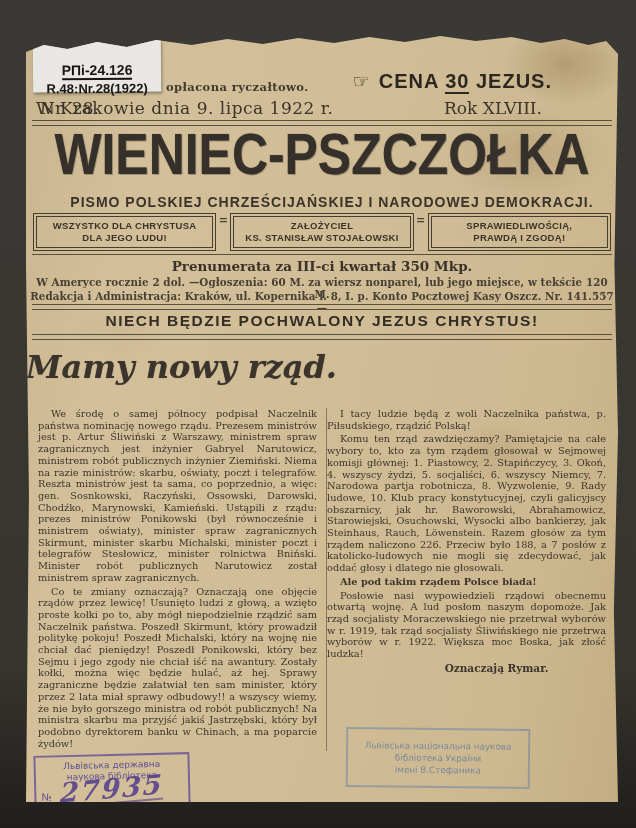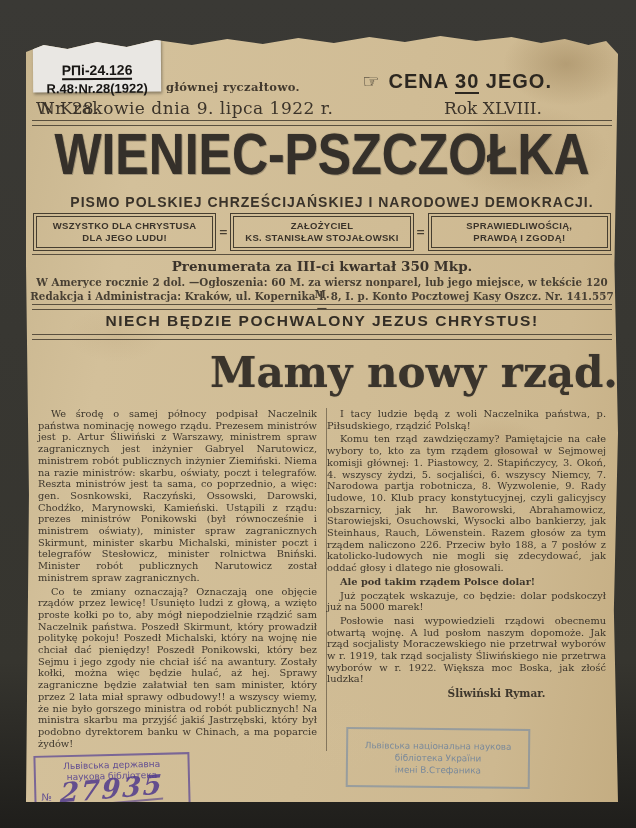--- a/index.html
+++ b/index.html
@@ -51,42 +51,43 @@
     color:#35302a;letter-spacing:0px;white-space:nowrap;
     transform:scale(1.04,1.2);transform-origin:50% 10%;
     text-shadow:0 0 1px rgba(53,48,42,.6), 1px 1px 0 rgba(53,48,42,.25);
   }
   .subtitle{
     position:absolute;left:0;right:0;top:160px;text-align:center;
     font-family:"Liberation Sans",sans-serif;font-weight:bold;font-size:14px;
     color:#3a332a;letter-spacing:1px;padding-left:20px;
   }
   
-  .mottoes{position:absolute;left:8px;right:8px;top:180px;display:flex;align-items:center;}
+  .mottoes{position:absolute;left:8px;right:8px;top:180px;display:flex;align-items:flex-start;}
   .motto{
     flex:1;border:1.5px solid #463e30;outline:1.5px solid #463e30;outline-offset:2px;
     margin:2px;padding:3px 2px;display:flex;flex-direction:column;justify-content:center;
     font-family:"Liberation Sans",sans-serif;font-weight:bold;font-size:9.5px;
     text-align:center;color:#3a332a;line-height:12px;letter-spacing:.3px;
   }
   .motto-div{width:16px;display:flex;align-items:center;justify-content:center;font-weight:bold;color:#463e30;font-size:11px;}
   
   .pren-head{position:absolute;left:0;right:0;top:224px;text-align:center;font-weight:bold;font-size:13.5px;color:#3b332a;}
   .pren-line{position:absolute;left:4px;right:4px;text-align:center;font-size:10.3px;color:#473f33;font-weight:bold;letter-spacing:.1px;}
   
   .banner{
     position:absolute;left:0;right:0;top:278px;text-align:center;
     font-family:"Liberation Sans",sans-serif;font-weight:bold;font-size:15.5px;
     color:#332d25;letter-spacing:1.5px;
   }
   
   .headline{
-    position:absolute;left:0;right:0;top:314px;text-align:right;
-    font-family:"DejaVu Serif",serif;font-weight:bold;font-size:42px;color:#3a342c;
+    position:absolute;left:0;right:0;top:314px;text-align:left;
+    font-family:"DejaVu Serif",serif;font-weight:bold;font-size:32px;color:#3a342c;
     text-shadow:0 0 1px rgba(58,52,44,.55);
+    font-style:italic;
   }
   
   .cols{position:absolute;left:12px;right:12px;top:374px;display:flex;}
   .col{width:50%;font-size:9.8px;line-height:11.7px;text-align:justify;color:#3d362c;}
   .col p{margin:0 0 2px 0;text-indent:13px;}
   .col-left{padding-right:9px;border-right:1px solid rgba(70,60,45,.55);}
   .col-right{}
   .col p.b{font-weight:bold;}
   .signature{text-align:center;font-weight:bold;font-size:10.5px;margin-top:3px;text-indent:60px;}
   
@@ -117,23 +118,23 @@
 <body>
 
 <div class="canvas">
   <div class="paper">
 
     <div class="label">
       <span class="l1">РПі-24.126</span>
       <span class="l2">R.48:Nr.28(1922)</span>
     </div>
 
-    <div class="franking">głównej ryczałtowo.</div>
+    <div class="franking">opłacona ryczałtowo.</div>
     <div class="price">
-      <span class="hand">☞</span><span>CENA </span><span class="num">30</span><span> JEGO.</span>
+      <span class="hand">☞</span><span>CENA </span><span class="num">30</span><span> JEZUS.</span>
     </div>
     <div class="issue-row">
       <span class="issue-no">Nr. 28.</span>
       <span class="dateline">W Krakowie dnia 9. lipca 1922 r.</span>
       <span class="volume">Rok XLVIII.</span>
     </div>
     <div class="rule pair" style="top:86px;"></div>
 
     <div class="masthead">WIENIEC-PSZCZOŁKA</div>
     <div class="subtitle">PISMO POLSKIEJ CHRZEŚCIJAŃSKIEJ I NARODOWEJ DEMOKRACJI.</div>
@@ -167,24 +168,23 @@
     <div class="headline">Mamy nowy rząd.</div>
 
     <div class="cols">
       <div class="col col-left">
         <p>We środę o samej północy podpisał Naczelnik państwa nominację nowego rządu. Prezesem ministrów jest p. Artur Śliwiński z Warszawy, ministrem spraw zagranicznych jest inżynier Gabryel Narutowicz, ministrem robót publicznych inżynier Ziemiński. Niema na razie ministrów: skarbu, oświaty, poczt i telegrafów. Reszta ministrów jest ta sama, co poprzednio, a więc: gen. Sosnkowski, Raczyński, Ossowski, Darowski, Chodźko, Marynowski, Kamieński. Ustąpili z rządu: prezes ministrów Ponikowski (był równocześnie i ministrem oświaty), minister spraw zagranicznych Skirmunt, minister skarbu Michalski, minister poczt i telegrafów Stesłowicz, minister rolnictwa Bniński. Minister robót publicznych Narutowicz został ministrem spraw zagranicznych.</p>
         <p>Co te zmiany oznaczają? Oznaczają one objęcie rządów przez lewicę! Usunięto ludzi z głową, a wzięto proste kołki po to, aby mógł niepodzielnie rządzić sam Naczelnik państwa. Poszedł Skirmunt, który prowadził politykę pokoju! Poszedł Michalski, który na wojnę nie chciał dać pieniędzy! Poszedł Ponikowski, który bez Sejmu i jego zgody nie chciał iść na awantury. Zostały kołki, można więc będzie hulać, aż hej. Sprawy zagraniczne będzie załatwiał ten sam minister, który przez 2 lata miał sprawy odbudowy!! a wszyscy wiemy, że nie było gorszego ministra od robót publicznych! Na ministra skarbu ma przyjść jakiś Jastrzębski, który był podobno dyrektorem banku w Chinach, a ma poparcie żydów!</p>
       </div>
       <div class="col col-right">
         <p>I tacy ludzie będą z woli Naczelnika państwa, p. Piłsudskiego, rządzić Polską!</p>
         <p>Komu ten rząd zawdzięczamy? Pamiętajcie na całe wybory to, kto za tym rządem głosował w Sejmowej komisji głównej: 1. Piastowcy, 2. Stapińczycy, 3. Okoń, 4. wszyscy żydzi, 5. socjaliści, 6. wszyscy Niemcy, 7. Narodowa partja robotnicza, 8. Wyzwolenie, 9. Rady ludowe, 10. Klub pracy konstytucyjnej, czyli galicyjscy obszarnicy, jak hr. Baworowski, Abrahamowicz, Starowiejski, Osuchowski, Wysocki albo bankierzy, jak Steinhaus, Rauch, Löwenstein. Razem głosów za tym rządem naliczono 226. Przeciw było 188, a 7 posłów z katolicko-ludowych nie mogli się zdecydować, jak oddać głosy i dlatego nie głosowali.</p>
-        <p class="b">Ale pod takim rządem Polsce dolar!</p>
-        <p>Już początek wskazuje, co będzie: dolar podskoczył już na 5000 marek!</p>
+        <p class="b">Ale pod takim rządem Polsce biada!</p>
         <p>Posłowie nasi wypowiedzieli rządowi obecnemu otwartą wojnę. A lud posłom naszym dopomoże. Jak rząd socjalisty Moraczewskiego nie przetrwał wyborów w r. 1919, tak rząd socjalisty Śliwińskiego nie przetrwa wyborów w r. 1922. Większa moc Boska, jak złość ludzka!</p>
-        <div class="signature">Śliwiński Rymar.</div>
+        <div class="signature">Oznaczają Rymar.</div>
       </div>
     </div>
 
     <div class="stamp-purple">
       <div>Львівська державна</div>
       <div>наукова бібліотека</div>
       <span class="no">№</span>
     </div>
     <div class="stamp-number">27935</div>
 

